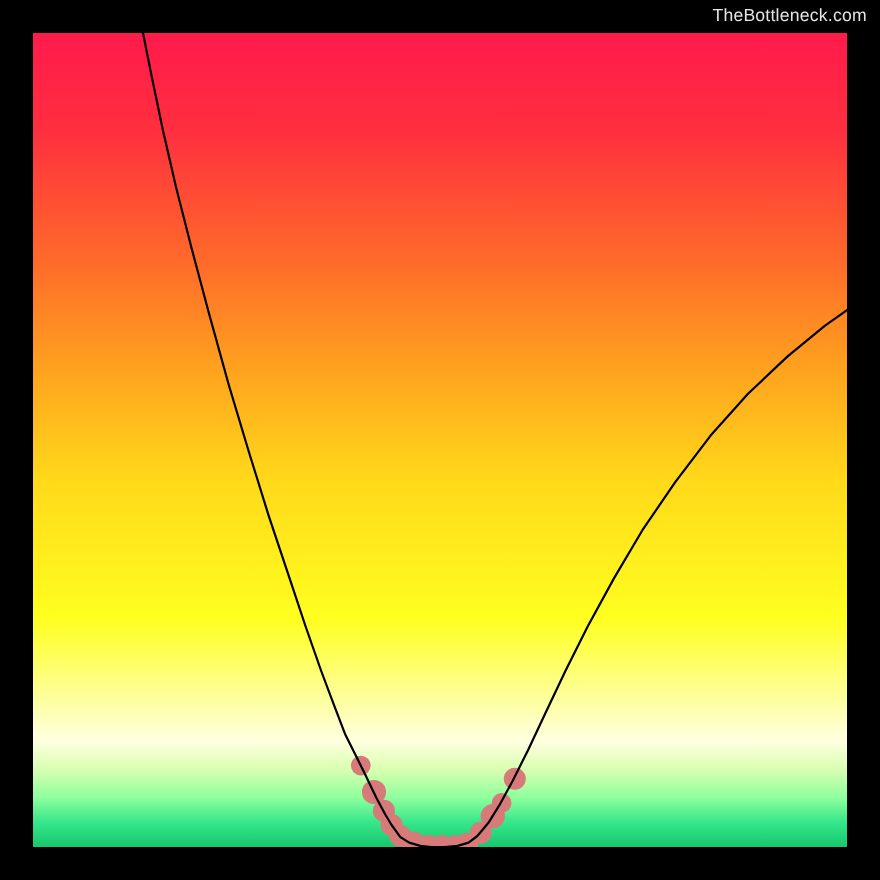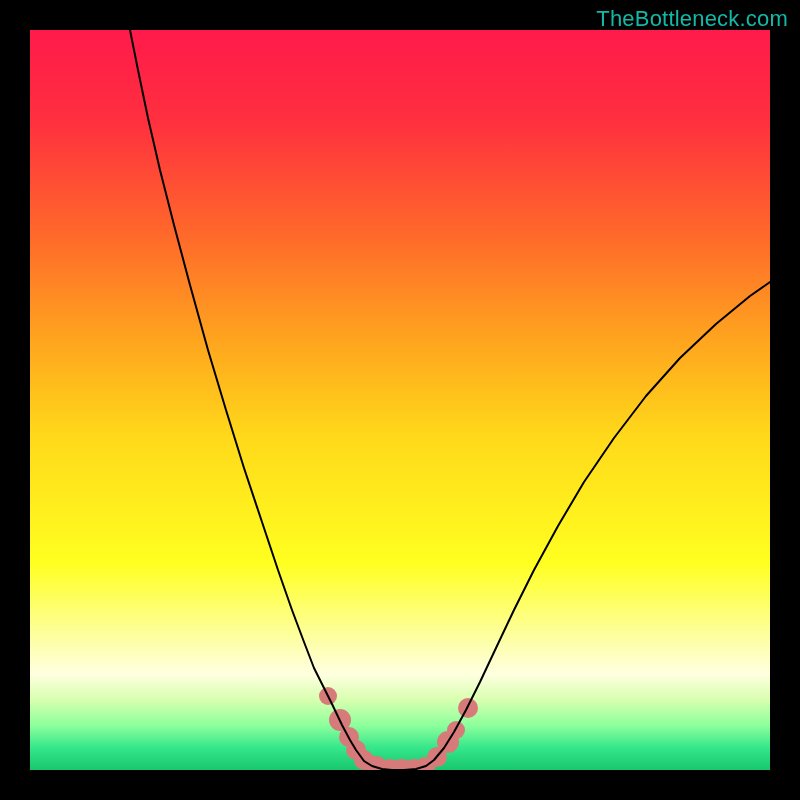--- a/index.html
+++ b/index.html
@@ -21,22 +21,22 @@
     left: 30px;
     top: 30px;
     width: 740px;
     height: 740px;
     overflow: hidden;
   }
   .watermark {
     position: absolute;
     top: 6px;
     right: 12px;
-    color: #14b8a6;
-    font-size: 22px;
+    color: #e5e5e5;
+    font-size: 16px;
     font-weight: 500;
     letter-spacing: 0.2px;
     z-index: 50;
   }
   svg {
     position: absolute;
     inset: 0;
     width: 740px;
     height: 740px;
     display: block;

